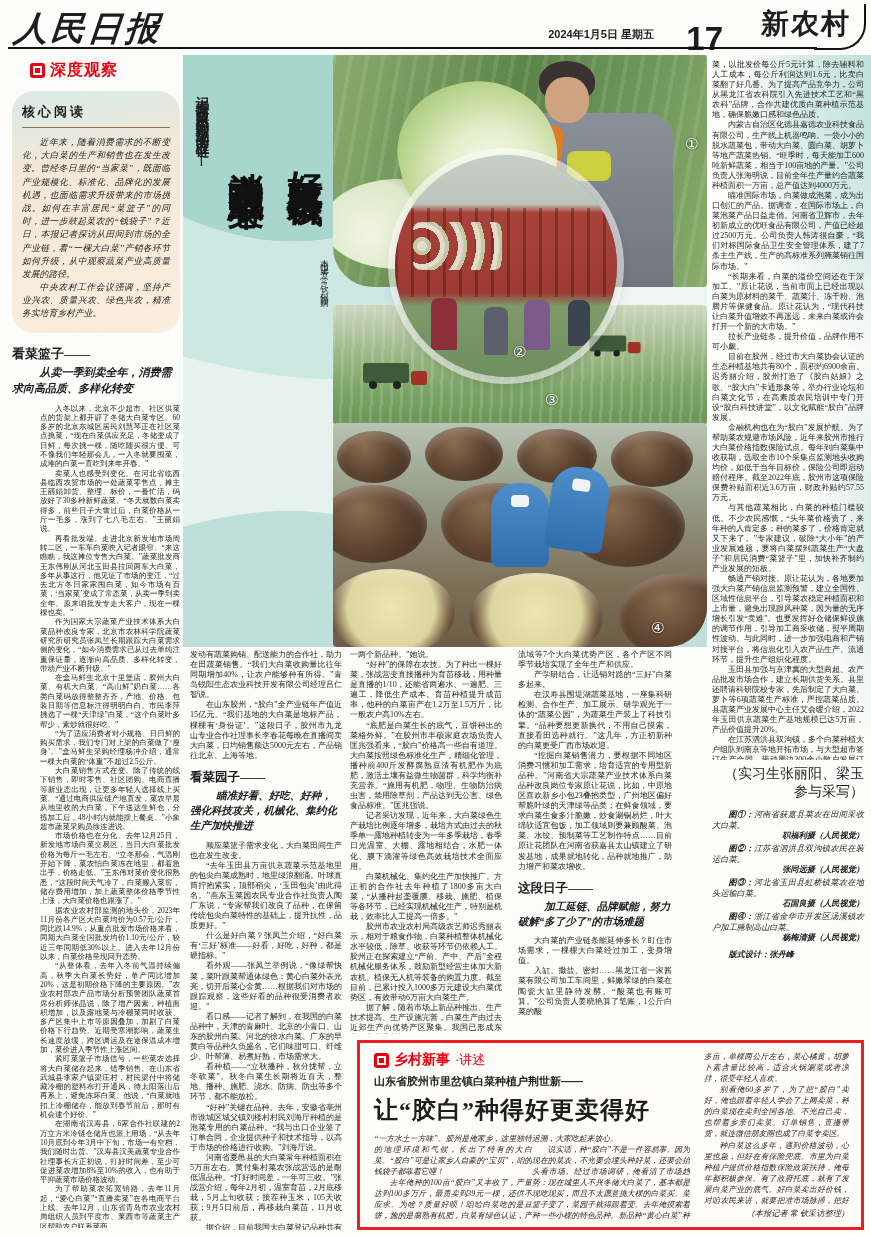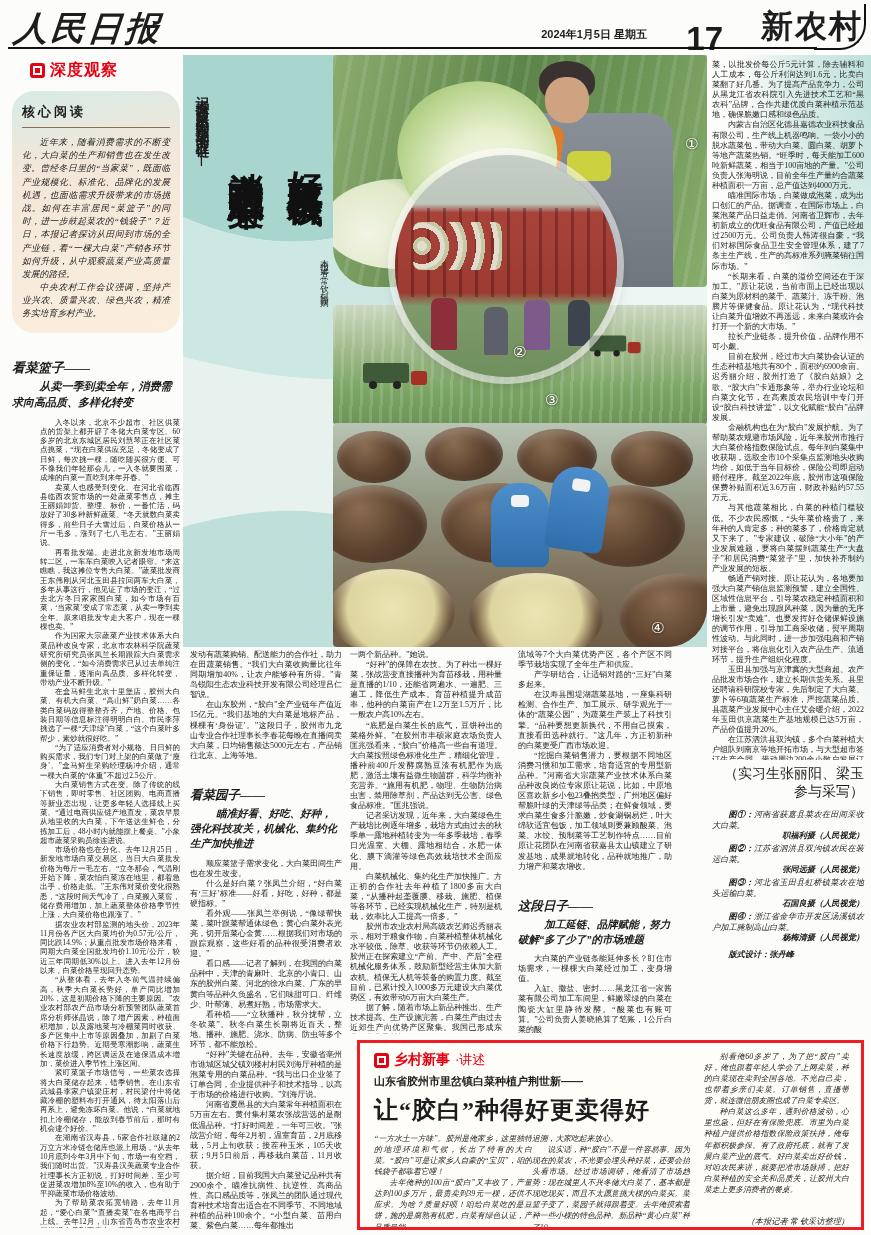--- a/index.html
+++ b/index.html
@@ -1,33 +1,33 @@
 <!DOCTYPE html>
 <html><head>
 <meta charset="utf-8">
 <style>
   html,body{margin:0;padding:0;background:#9a9a9a;}
   .page{position:relative;width:871px;height:1235px;margin:0 auto;background:#fcfcfa;
         font-family:"Liberation Serif",serif;color:#1d1d1d;overflow:hidden;}
   
   .masthead{position:absolute;left:14px;top:6px;font-size:34px;font-weight:900;font-style:italic;
             transform:skewX(-5deg);letter-spacing:3px;font-family:"DejaVu Serif",serif;}
-  .hdr-date{position:absolute;right:224px;top:27px;font-size:11px;font-weight:bold;
+  .hdr-date{position:absolute;right:217px;top:27px;font-size:11px;font-weight:bold;
             font-family:"Liberation Sans",sans-serif;}
   .hdr-pageno{position:absolute;right:148px;top:20px;font-size:33px;font-weight:900;
             font-family:"Liberation Sans",sans-serif;}
-  .hdr-edition{position:absolute;right:8px;top:5px;font-size:32px;font-weight:900;letter-spacing:2px;
+  .hdr-edition{position:absolute;right:20px;top:5px;font-size:28px;font-weight:900;letter-spacing:2px;
             font-family:Liberation Sans, sans-serif;}
   .hdr-rule{position:absolute;left:8px;right:54px;top:47px;border-bottom:2.5px solid #111;}
   .hdr-bracket{position:absolute;right:5px;top:4px;width:50px;height:44px;
             border-bottom:2.5px solid #111;border-right:2.5px solid #111;border-bottom-right-radius:26px;}
   
   .bt p{font-size:8px;line-height:1.26;text-align:justify;text-indent:2em;margin:0;}
   .bt p.noindent{text-indent:0;}
-  .sec-head{font-weight:bold;font-style:italic;font-size:13px;margin:26px 0 2px;}
+  .sec-head{font-weight:bold;font-size:13px;margin:8px 0 2px;}
   .sec-sub{font-weight:bold;font-style:italic;font-size:11px;line-height:1.45;text-indent:2.5em;margin:0 0 7px;}
   
   .left-col{position:absolute;left:12px;top:60px;width:168px;height:1168px;overflow:hidden;}
   .tag-row{display:flex;align-items:center;gap:5px;margin-bottom:10px;padding-left:18px;}
   .tag-logo{width:15px;height:15px;background:#e60012;border-radius:3px;position:relative;flex:0 0 15px;}
   .tag-logo::after{content:"";position:absolute;inset:3px;border:2px solid #fff;}
   .tag-text{color:#e60012;font-weight:bold;font-size:16px;letter-spacing:1px;
             font-family:"Liberation Sans",sans-serif;}
   .core-box{background:linear-gradient(170deg,#d6ebe6 0%,#f3e7d9 30%,#fbeedd 100%);
             padding:12px 10px 12px;margin-bottom:12px;border-radius:22px;}
@@ -112,21 +112,21 @@
   .right-body{flex:0 0 700px;overflow:hidden;}
   .contrib{text-align:right;font-size:14px;margin:5px 0 9px;}
   .caps{font-size:8.2px;font-style:italic;}
   .cap-line{text-indent:2em;text-align:justify;line-height:1.3;}
   .cap-label{font-weight:bold;}
   .cap-credit{text-align:right;line-height:1.3;margin-bottom:2px;}
   .cap-credit b{font-weight:bold;}
   .designer{text-indent:2em;font-weight:bold;margin-top:5px;}
   
   .bottom-box{position:absolute;left:357px;top:1040px;width:507px;height:190px;box-sizing:border-box;
-        border:3px solid #ee1c25;background:#fffdf8;padding:8px 12px 0 14px;display:flex;gap:14px;}
+        border:3px solid #ee1c25;background:#fffdf8;padding:8px 12px 8px 14px;display:flex;gap:14px;}
   .box-left{width:316px;display:flex;flex-direction:column;}
   .box-tag-row{display:flex;align-items:center;gap:5px;}
   .box-tag{color:#e60012;font-weight:bold;font-size:14px;font-family:"Liberation Sans",sans-serif;}
   .box-tag-sub{color:#e60012;font-size:13px;}
   .box-kicker{font-size:11px;font-weight:bold;margin:5px 0 3px;font-family:"Liberation Sans",sans-serif;}
   .box-headline{font-size:24px;font-weight:900;letter-spacing:1px;margin:2px 0 7px;
         font-family:"Liberation Serif",serif;}
   .box-cols{display:flex;gap:0;flex:1;overflow:hidden;}
   .box-col{flex:1;overflow:hidden;}
   .box-col p,.box-right-text p{font-style:italic;font-size:7.8px;line-height:1.42;text-align:justify;
@@ -252,20 +252,21 @@
 
   <div class="corner-wave"></div>
   <div class="corner-wave2"></div>
 
   <div class="col col1 bt">
     <p class="noindent">发动有蔬菜购销、配送能力的合作社，助力在田蔬菜销售。“我们大白菜收购量比往年同期增加40%，让农户能够种有所得。”青岛锐阳生态农业科技开发有限公司经理吕仁智说。</p>
     <p>在山东胶州，“胶白”全产业链年产值近15亿元。“我们基地的大白菜是地标产品，棵棵有‘身份证’。”这段日子，胶州市九龙山专业合作社理事长李春花每晚在直播间卖大白菜，日均销售额达5000元左右，产品销往北京、上海等地。</p>
     <div class="sec-head">看菜园子——</div>
     <div class="sec-sub">瞄准好看、好吃、好种，强化科技攻关，机械化、集约化生产加快推进</div>
     <p>顺应菜篮子需求变化，大白菜田间生产也在发生改变。</p>
+    <p>“去年玉田县万亩供京蔬菜示范基地里的包尖白菜成熟时，地里绿浪翻涌。叶球直筒拧抱紧实，顶部稍尖，‘玉田包尖’由此得名。”燕东玉菜园农民专业合作社负责人陶广东说，“专家帮我们改良了品种，在保留传统包尖白菜特性的基础上，提升抗性，品质更好。”</p>
     <p>什么是好白菜？张凤兰介绍，“好白菜有‘三好’标准——好看，好吃，好种，都是硬指标。”</p>
     <p>看外观——张凤兰举例说，“像绿帮快菜，菜叶跟菜帮通体绿色；黄心白菜外表光亮，切开后菜心金黄……根据我们对市场的跟踪观察，这些好看的品种很受消费者欢迎。”</p>
     <p>看口感——记者了解到，在我国的白菜品种中，天津的青麻叶、北京的小青口、山东的胶州白菜、河北的徐水白菜、广东的早黄白等品种久负盛名，它们味甜可口、纤维少、叶帮薄、易煮好熟，市场需求大。</p>
     <p>看种植——“立秋播种，秋分拢帮，立冬砍菜”。秋冬白菜生长期将近百天，整地、播种、施肥、浇水、防病、防虫等多个环节，都不能放松。</p>
     <p>“好种”关键在品种。去年，安徽省亳州市谯城区城父镇刘楼村村民刘海厅种植的是泡菜专用的白菜品种。“我与出口企业签了订单合同，企业提供种子和技术指导，以高于市场的价格进行收购。”刘海厅说。</p>
     <p>河南省夏邑县的大白菜常年种植面积在5万亩左右。黄付集村菜农张战营选的是耐低温品种。“打好时间差，一年可三收。”张战营介绍，每年2月初，温室育苗，2月底移栽，5月上旬收获；接茬种玉米，105天收获；9月5日前后，再移栽白菜苗，11月收获。</p>
     <p>据介绍，目前我国大白菜登记品种共有2900余个。瞄准抗病性、抗逆性、高商品性、高口感品质等，张凤兰的团队通过现代育种技术培育出适合在不同季节、不同地域种植的品种100余个。“小型白菜、苗用白菜、紫色白菜……每年都推出</p>
   </div>
 
   <div class="col col2 bt">
@@ -341,20 +342,21 @@
           <p>去年俺种的100亩“胶白”又丰收了，产量达到100多万斤，最贵卖到39元一棵，还供不应求。为啥？质量好呗！咱给白菜吃的是豆饼，施的是腐熟有机肥，白菜有绿色认证，产品质量能</p>
         </div>
         <div class="box-col">
           <p class="noindent">追溯，大家吃起来放心。</p>
           <p>说实话，种“胶白”不是一件容易事。因为现在的菜农，不光要会埋头种好菜，还要会抬头看市场。经过市场调研，俺看清了市场趋势：现在城里人不兴冬储大白菜了，基本都是现吃现买，而且不太愿意挑大棵的白菜买。菜篮子变了，菜园子就得跟着变。去年俺摸索着种一些小棵的特色品种。新品种“黄心白菜”种了10</p>
         </div>
       </div>
     </div>
     <div class="box-right">
       <div class="box-right-text">
+        <p class="noindent">多亩，单棵两公斤左右，菜心橘黄，胡萝卜素含量比较高，适合火锅涮菜或者凉拌，很受年轻人喜欢。</p>
         <p>别看俺60多岁了，为了把“胶白”卖好，俺也跟着年轻人学会了上网卖菜，种的白菜现在卖到全国各地。不光自己卖，也帮着乡亲们卖菜。订单销售，直播带货，就连微信朋友圈也成了白菜专卖区。</p>
         <p>种白菜这么多年，遇到价格波动，心里也急，但好在有保险兜底。市里为白菜种植户提供价格指数保险政策扶持，俺每年都积极参保。有了政府托底，就有了发展白菜产业的底气。好白菜卖出好价钱，对咱农民来讲，就要把准市场脉搏，把好白菜种植的安全关和品质关，让胶州大白菜走上更多消费者的餐桌。</p>
       </div>
       <div class="box-credit">（本报记者 常 钦采访整理）</div>
     </div>
   </div>
 
 </div>
 
 </body></html>

